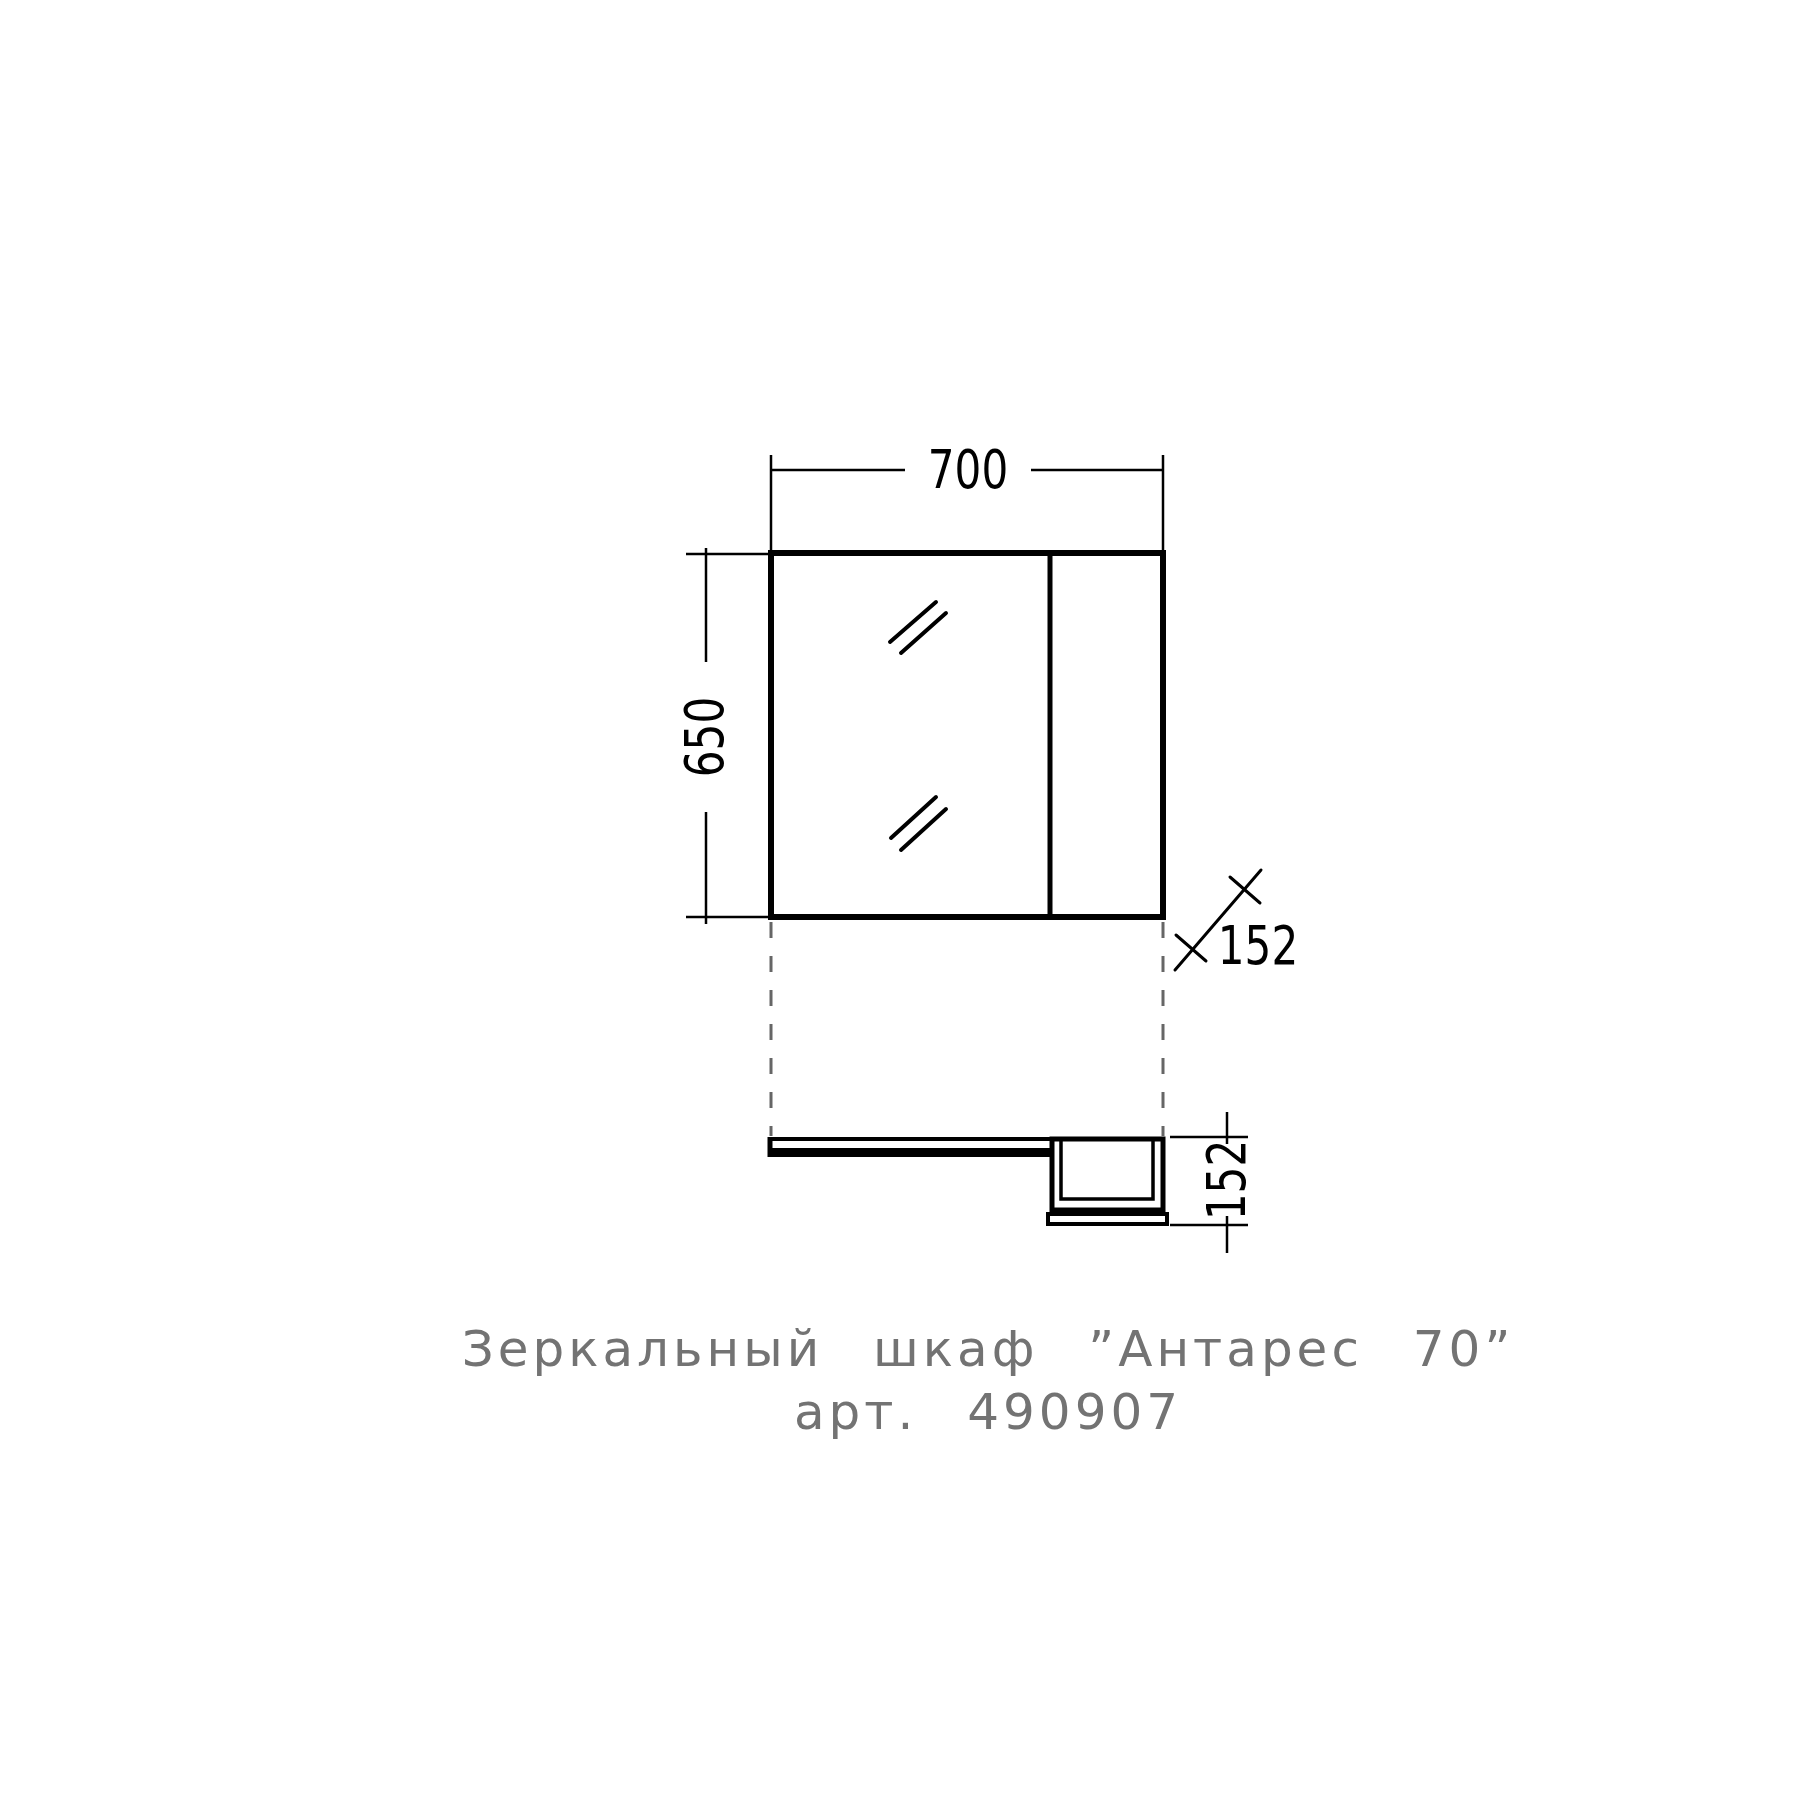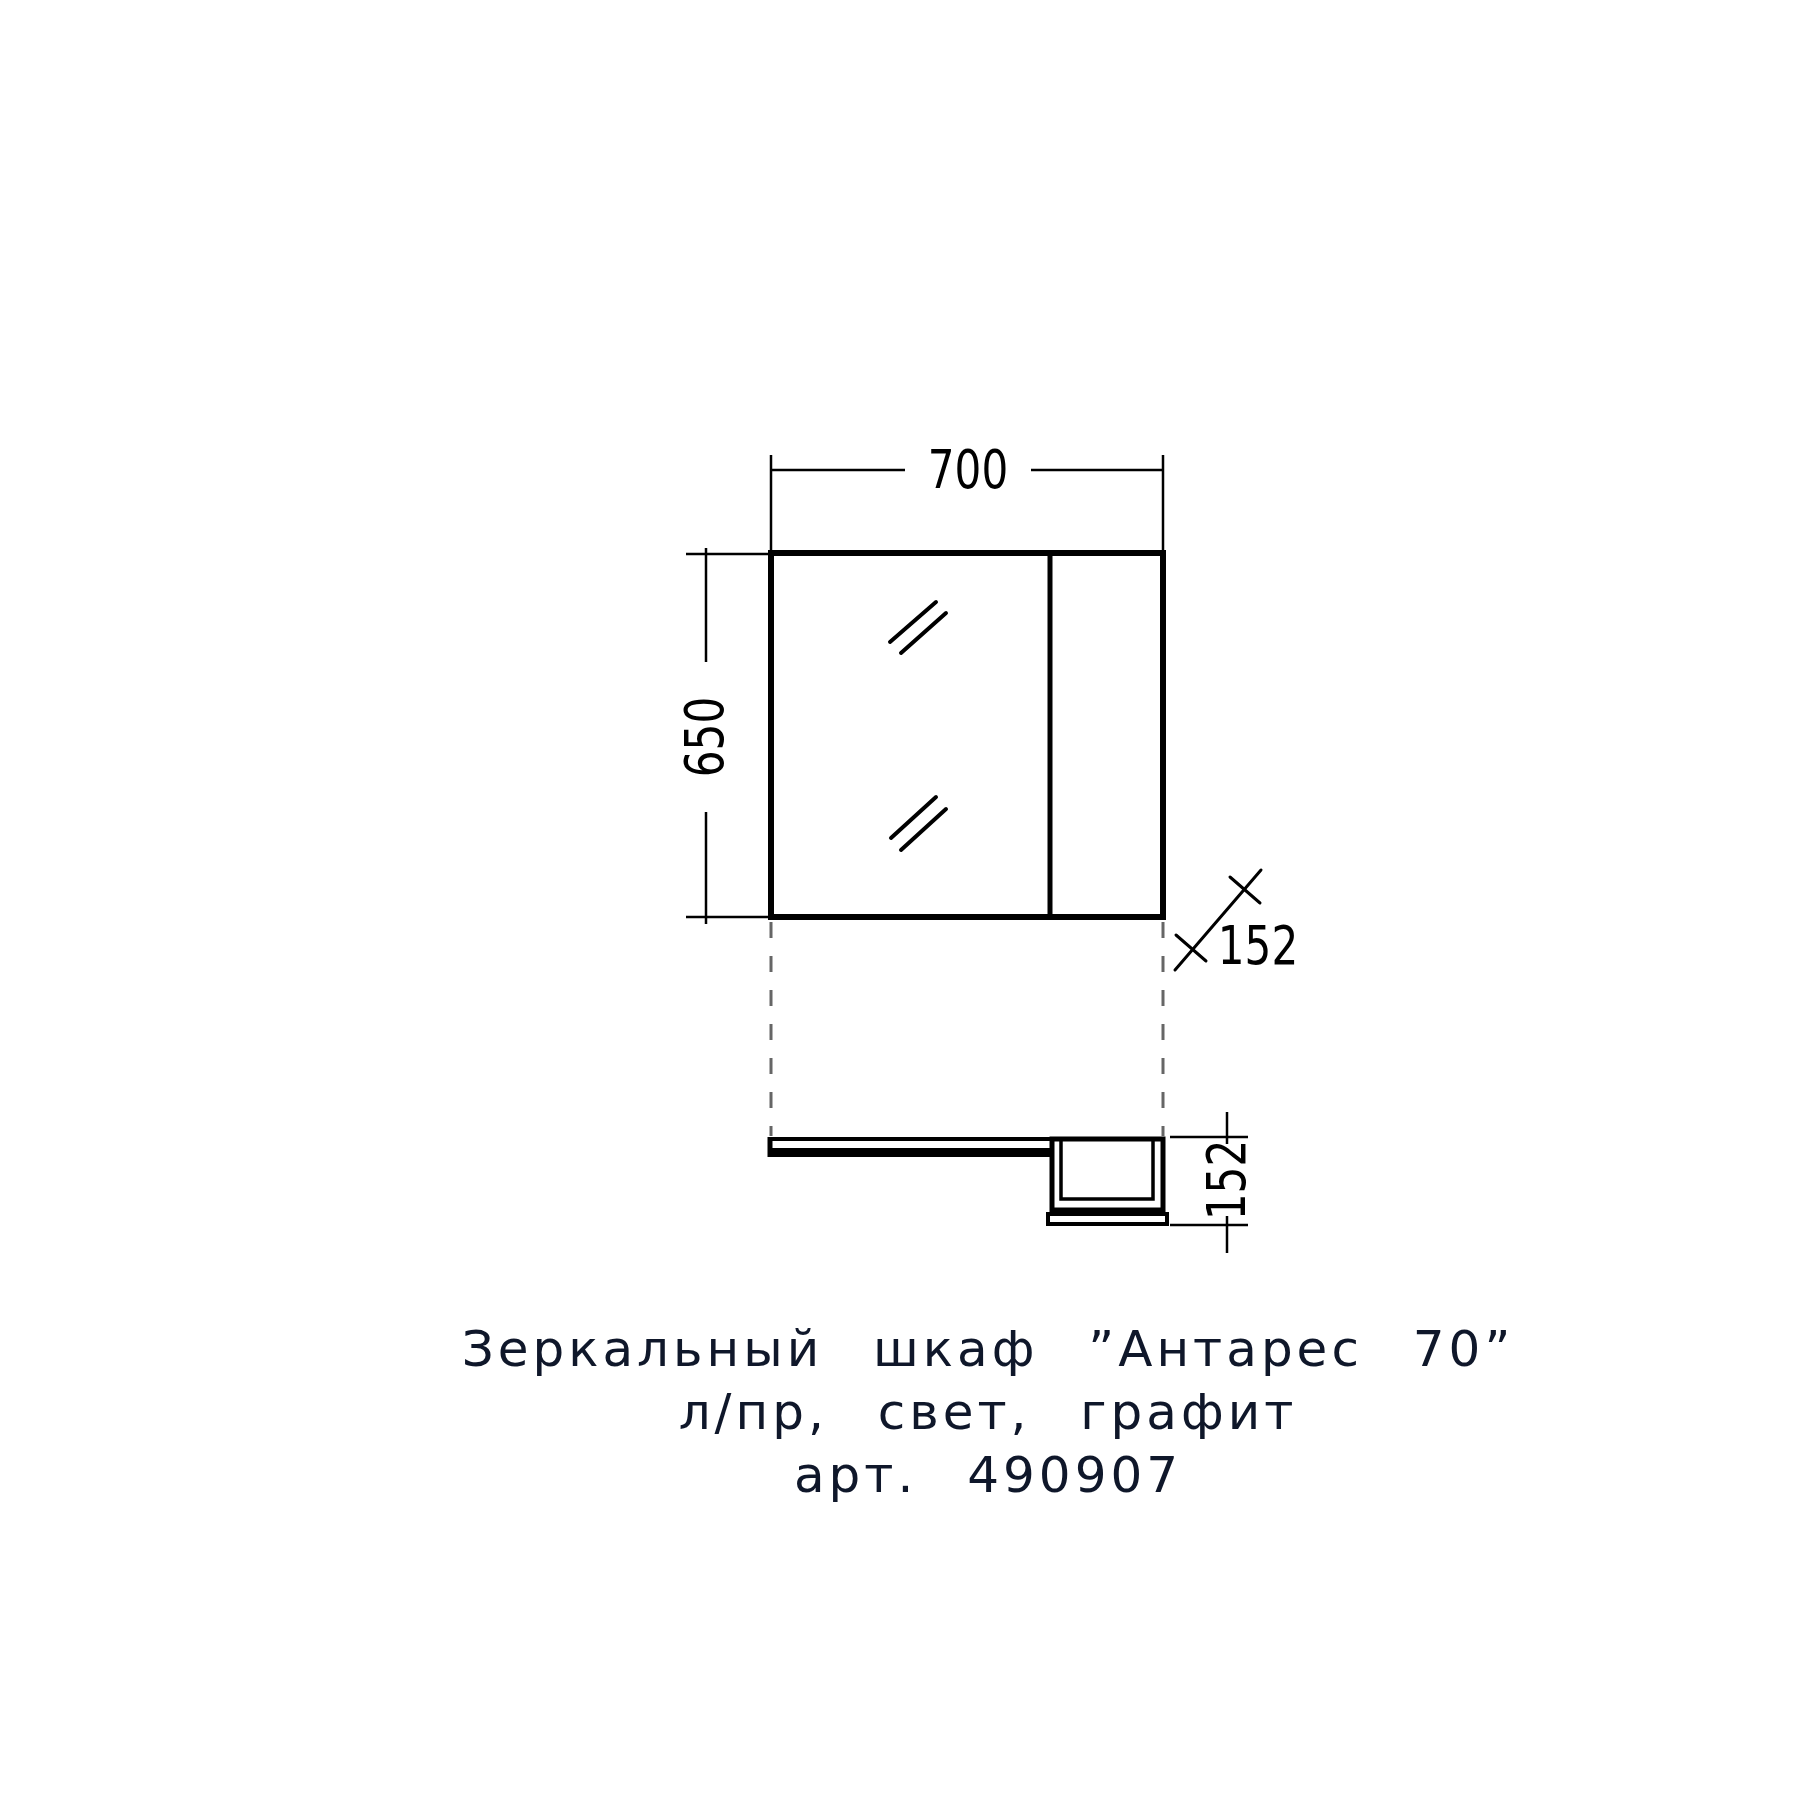--- a/index.html
+++ b/index.html
@@ -19,21 +19,21 @@
   .dim.v{transform:translate(-50%,-50%) rotate(-90deg) scaleX(0.78);}
   .caption{
     position:absolute;
     left:380px;top:1318px;width:1200px;
     text-align:center;
     font-family:"DejaVu Sans",sans-serif;
     font-size:50px;
     line-height:63px;
     letter-spacing:4px;
     word-spacing:30px;
-    color:#0f172a;
+    color:#737373;
   }
 </style>
 </head>
 <body>
 
 <div id="canvas">
 
   <svg id="linework" width="1800" height="1800" viewBox="0 0 1800 1800">
 
     <g stroke="#000" fill="none">
@@ -101,17 +101,16 @@
   <span class="dim h" style="left:960px;top:470px;">700</span>
 
   <span class="dim v" style="left:697px;top:737px;">650</span>
 
   <span class="dim h" style="left:1250px;top:946px;">152</span>
 
   <span class="dim v" style="left:1219px;top:1180px;">152</span>
 
   <div class="caption">
     <div>Зеркальный шкаф ”Антарес 70”</div>
-    <div>л/пр, свет, графит</div>
     <div>арт. 490907</div>
   </div>
 
 </div>
 
 </body></html>

